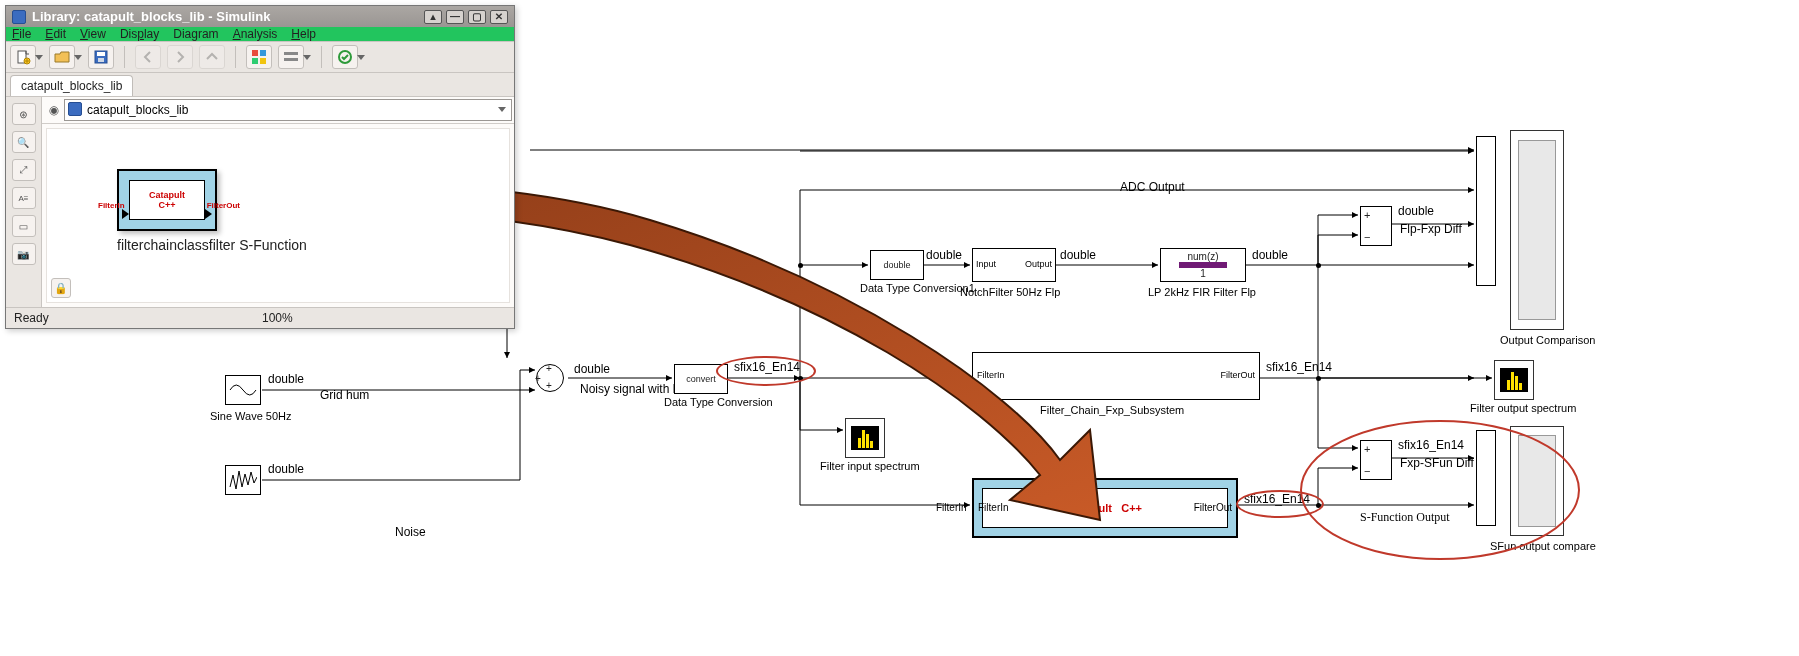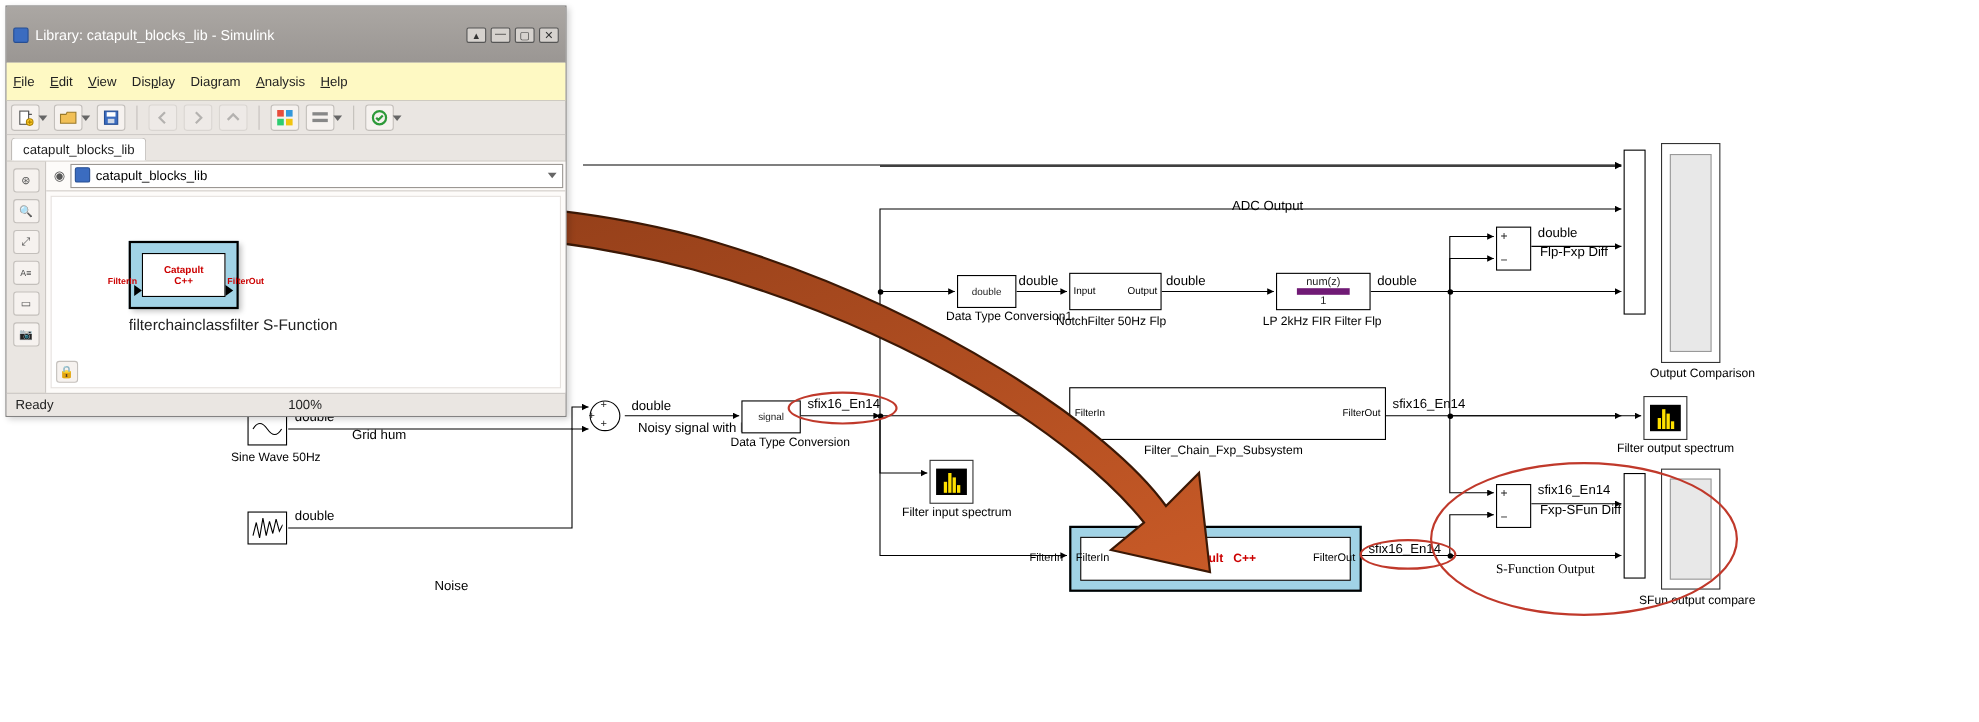--- a/index.html
+++ b/index.html
@@ -1,23 +1,23 @@
 <!DOCTYPE html>
 <html><head>
 <meta charset="utf-8">
 <style>
   * { box-sizing: border-box; margin:0; padding:0; }
   body { font-family: "Segoe UI", Arial, sans-serif; font-size:12px; color:#222; background:#fff; width:1799px; height:656px; position:relative; overflow:hidden; }
 
   
   .libwin { position:absolute; left:5px; top:5px; width:510px; border:1px solid #777; background:#f1edea; box-shadow:2px 2px 6px rgba(0,0,0,0.2); }
-  .titlebar { background:linear-gradient(#aba7a3,#9a9693); color:#fff; display:flex; align-items:center; padding:18px 6px; font-size:13px; font-weight:normal; }
+  .titlebar { background:linear-gradient(#aba7a3,#9a9693); color:#fff; display:flex; align-items:center; padding:3px 6px; font-size:13px; font-weight:bold; }
   .titlebar .badge { width:14px; height:14px; background:#3b6cc0; border:1px solid #264e93; margin-right:6px; border-radius:2px; }
   .titlebar .wbtn { width:18px; height:14px; border:1px solid #555; background:#d6d2ce; margin-left:4px; border-radius:2px; position:relative; display:flex; align-items:center; justify-content:center; font-size:10px; color:#333; cursor:pointer; }
-  .menubar { display:flex; padding:10px 6px; background:#fef9c3; border-bottom:1px solid #c9c5c1; }
+  .menubar { display:flex; padding:0 6px; background:#22c55e; border-bottom:1px solid #c9c5c1; }
   .menubar span { margin-right:14px; cursor:pointer; }
   .menubar span u { text-decoration:underline; }
 
   .toolbar { display:flex; align-items:center; padding:3px 4px; gap:6px; border-bottom:1px solid #c9c5c1; background:#eae6e2; }
   .tb-group { display:flex; align-items:center; gap:2px; }
   .tb-sep  { width:1px; height:22px; background:#c3bfbb; margin:0 4px; }
   .tb-btn  { width:26px; height:24px; border:1px solid #c3bfbb; background:#f6f2ef; border-radius:3px; display:flex; align-items:center; justify-content:center; cursor:pointer; }
   .tb-btn svg { width:16px; height:16px; }
   .tb-drop { width:8px; display:flex; align-items:center; justify-content:center; margin-left:-3px; }
   .tb-drop::after { content:""; border-left:4px solid transparent; border-right:4px solid transparent; border-top:5px solid #666; display:block; }
@@ -162,21 +162,21 @@
 
 <div class="sum-circle" style="left:536px; top:364px;">
   <span class="sum-plus" style="left:9px; top:-2px;">+</span>
   <span class="sum-plus" style="left:-2px; top:8px;">+</span>
   <span class="sum-plus" style="left:9px; top:15px;">+</span>
 </div>
 <div class="sig" style="left:574px; top:362px;">double</div>
 <div class="sig" style="left:580px; top:382px;">Noisy signal with hum</div>
 
 <div class="dt-conv" style="position:absolute; left:674px; top:364px;">
-    <span>signal</span>
+    <span>convert</span>
   </div>
 <div class="sig" style="left:734px; top:360px;">sfix16_En14</div>
 <div class="label" style="left:664px; top:396px; width:80px; text-align:center;">Data Type Conversion</div>
 
 <div class="dt-conv" style="position:absolute; left:870px; top:250px;">
     <span>double</span>
   </div>
 <div class="sig" style="left:926px; top:248px;">double</div>
 <div class="label" style="left:860px; top:282px; width:84px; text-align:center;">Data Type Conversion1</div>
 

